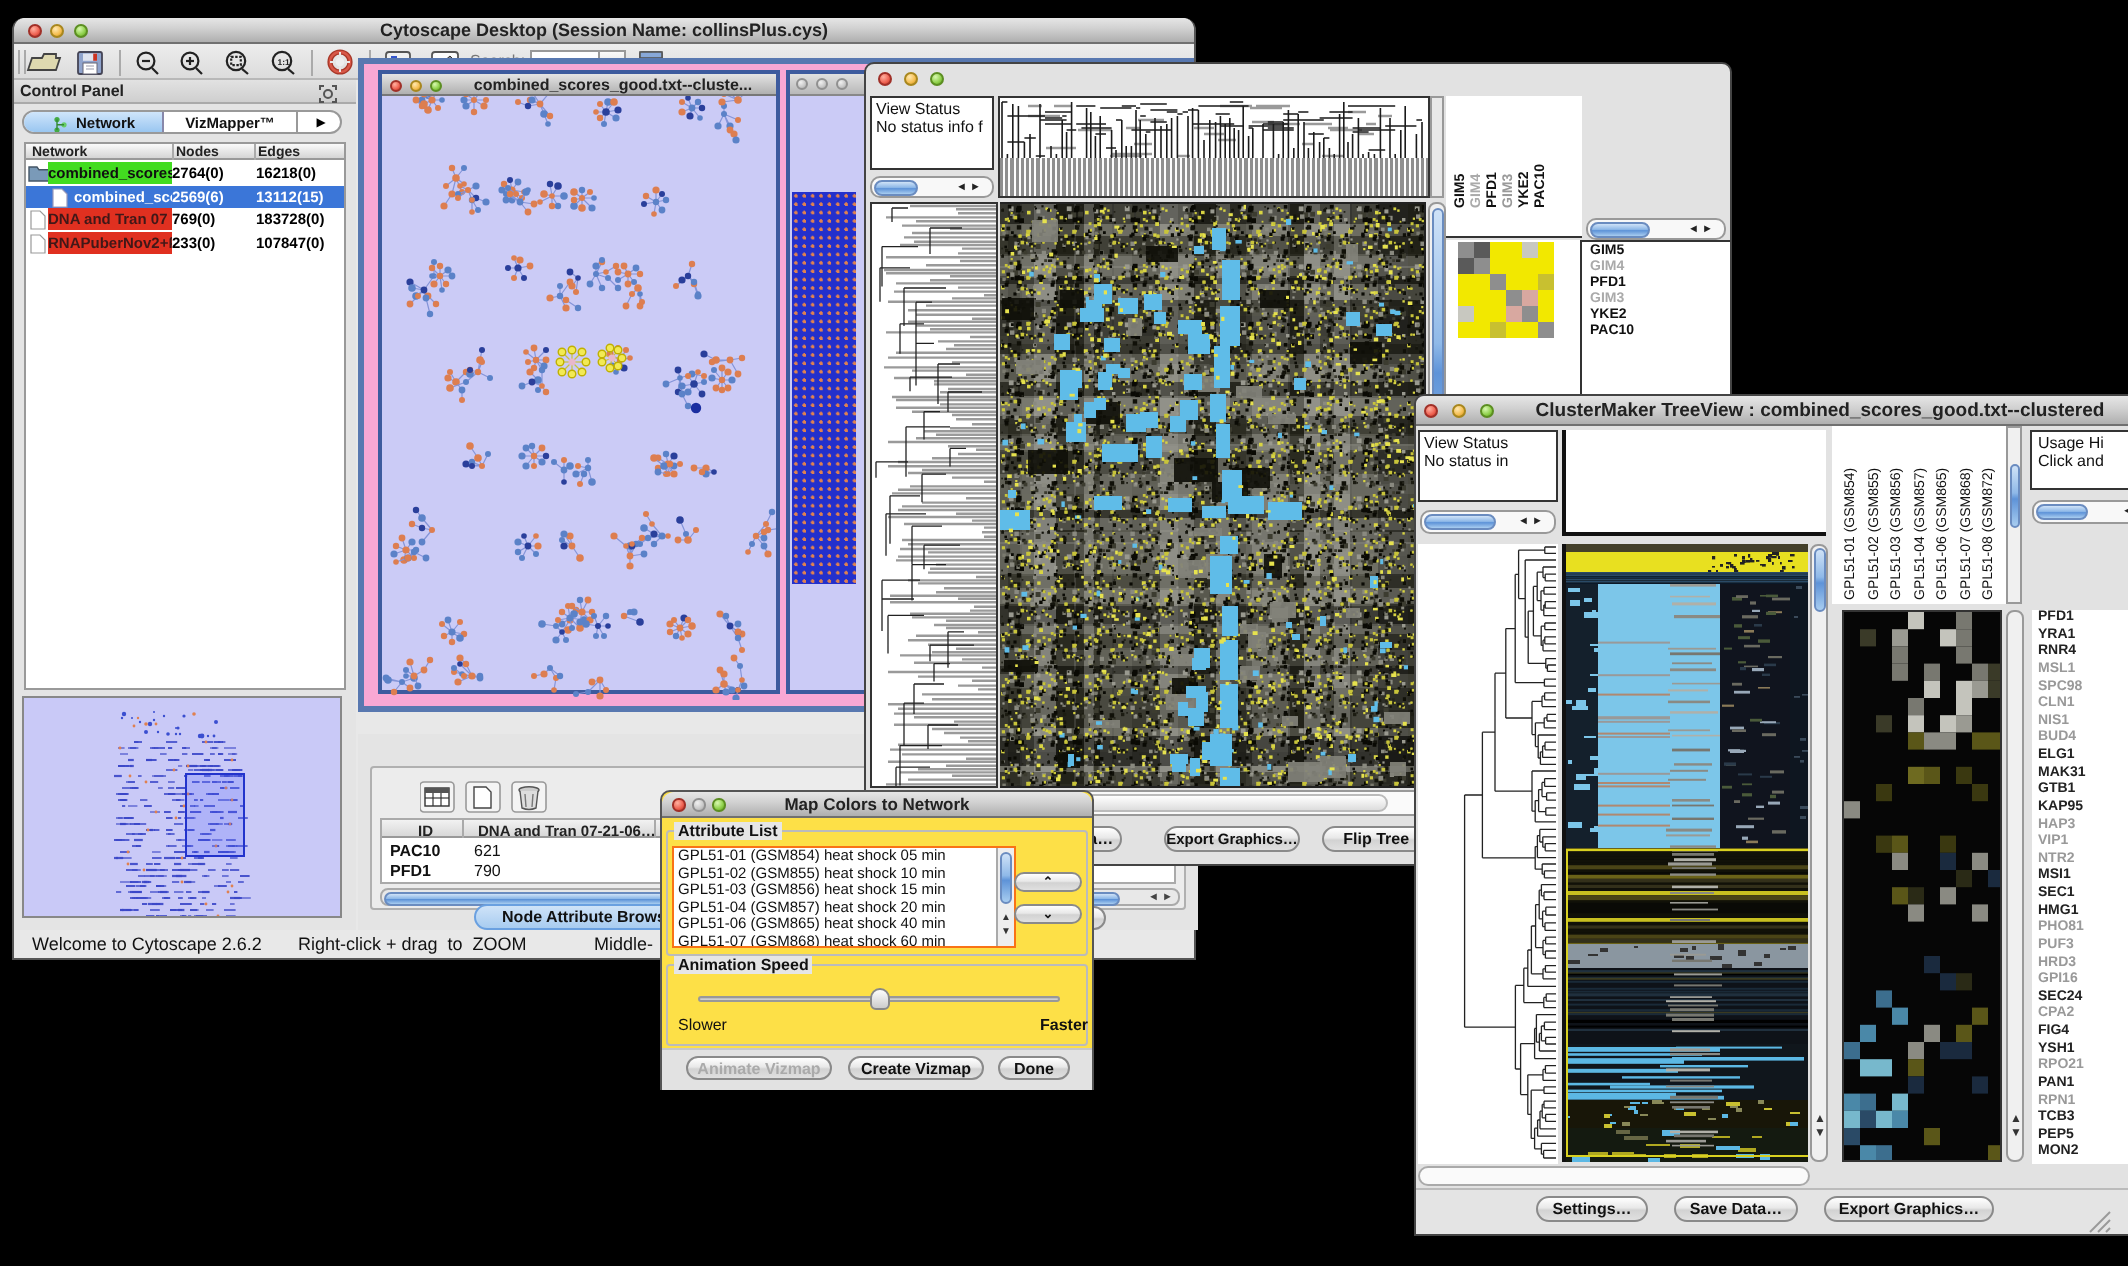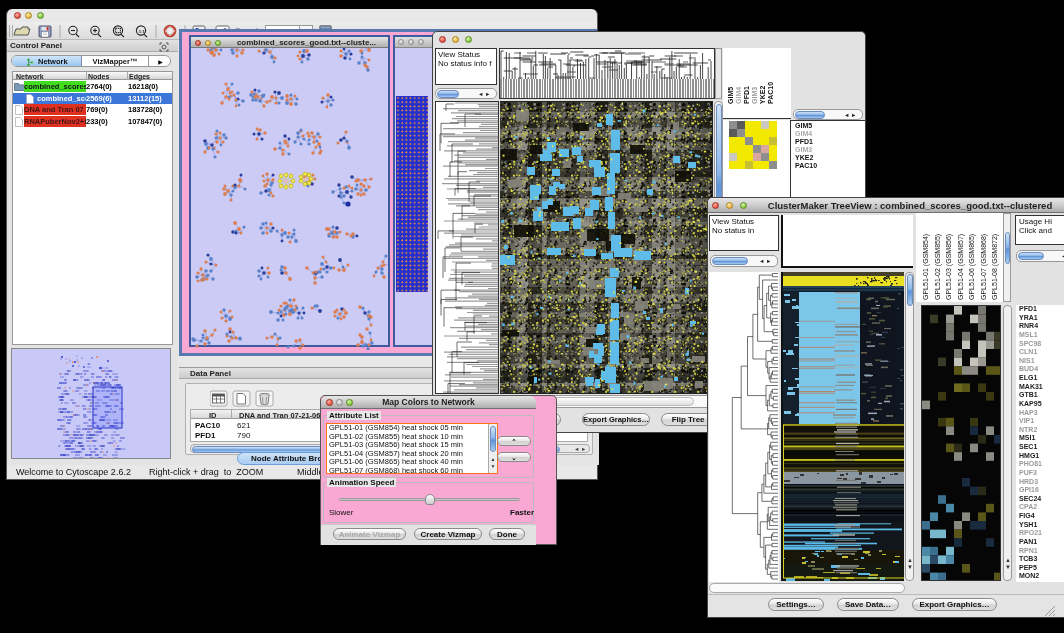--- a/index.html
+++ b/index.html
@@ -11,20 +11,21 @@
 .tlg{background:radial-gradient(circle at 35% 30%,#d8f8b0,#8ed04a 60%,#5a9a1a);border:0.5px solid #5c8e22}
 .tlx{background:radial-gradient(circle at 35% 30%,#f0f0f0,#c8c8c8 60%,#a0a0a0);border:0.5px solid #909090}
 .pillbtn{position:absolute;white-space:nowrap;overflow:hidden;background:linear-gradient(180deg,#fff,#e8e8e8 45%,#d2d2d2 55%,#e0e0e0);border:1px solid #8a8a8a;border-radius:9px;text-align:center;font-weight:700;color:#111}
 .aquasb{background:linear-gradient(180deg,#cfe2f7,#8fb9e8 45%,#5e93d8 55%,#a8cdf0);border:1px solid #6a8cc0;border-radius:5px}
 .wbox{background:#fff;border:1px solid #333}
 .rot{transform-origin:0 0;transform:rotate(-90deg);white-space:nowrap;position:absolute}
 </style></head><body>
 <div id="s">
 
 <div class="abs" style="left:6px;top:9px;width:592px;height:471px;background:#e8e8e8;border-radius:6px 6px 0 0;border:1px solid #555;border-top:none">
+  <div class="macbar abs" style="left:0;top:0;width:590px;height:13px;font-size:9px;line-height:13px">Cytoscape Desktop (Session Name: collinsPlus.cys)</div>
   <div class="tl tlr" style="left:7px;top:3px"></div>
       <div class="tl tly" style="left:18px;top:3px"></div>
       <div class="tl tlg" style="left:30px;top:3px"></div>
 
   <div class="abs" style="left:0;top:13px;width:590px;height:18px;background:linear-gradient(#ededed,#dcdcdc);border-bottom:1px solid #b8b8b8">
     <div class="abs" style="left:2px;top:3px;width:4px;height:12px;border-left:1px solid #aaa;border-right:1px solid #aaa"></div>
     <svg class="abs" style="left:6px;top:1px" width="320" height="17" viewBox="0 0 320 17">
       <g stroke="#444" fill="#ded9b0" stroke-width="0.9">
         <path d="M1 12 L3 6 L8 6 L9 4 L15 4 L15 6 L17 6 L15 12 Z"></path>
       </g>
@@ -1170,23 +1171,20 @@
               <circle cx="114" cy="126" r="1.9" fill="#f2ea55" stroke="#c0b000" stroke-width="0.7"></circle>
               <path d="M115 131L118 127" stroke="#c8c040" stroke-width="0.6" fill="none"></path>
               <circle cx="118" cy="127" r="1.9" fill="#f2ea55" stroke="#c0b000" stroke-width="0.7"></circle>
               <circle cx="115" cy="131" r="1.8" fill="#e8b8cc"></circle>
               <circle cx="157" cy="156" r="2.6" fill="#1b2ea0"></circle>
             </svg></div>
     </div>
   </div>
 
   <div class="abs" style="left:172px;top:358px;width:420px;height:98px;background:#e4e4e4">
-    <div class="abs" style="left:0;top:0;width:100%;height:12px;background:linear-gradient(#e2e2e2,#cdcdcd);border-bottom:1px solid #aaa;border-top:1px solid #999">
-      <div class="abs" style="left:11px;top:1px;font-size:8px;font-weight:700;color:#222">Data Panel</div>
-    </div>
     <div class="abs" style="left:6px;top:16px;width:408px;height:72px;background:#ececec;border:1px solid #b0b0b0;border-radius:2px">
       <svg class="abs" style="left:24px;top:6px" width="70" height="18" viewBox="0 0 70 18">
         <rect x="0" y="1" width="17" height="15" rx="2" fill="#f4f4f4" stroke="#999" stroke-width="0.8"></rect>
         <rect x="2.5" y="4" width="12" height="9" fill="#fff" stroke="#333" stroke-width="0.7"></rect>
         <rect x="2.5" y="4" width="12" height="2.5" fill="#555"></rect>
         <line x1="6.5" y1="6.5" x2="6.5" y2="13" stroke="#333" stroke-width="0.6"></line>
             <line x1="10.5" y1="6.5" x2="10.5" y2="13" stroke="#333" stroke-width="0.6"></line>
         <line x1="2.5" y1="9" x2="14.5" y2="9" stroke="#333" stroke-width="0.6"></line>
         <rect x="23" y="1" width="17" height="15" rx="2" fill="#f4f4f4" stroke="#999" stroke-width="0.8"></rect>
         <path d="M27 3.5h6l2.5 2.5v8h-8.5z" fill="#fff" stroke="#444" stroke-width="0.7"></path>
@@ -2459,21 +2457,21 @@
     <svg class="abs" style="left:335px;top:9px" width="13" height="13" viewBox="0 0 13 13">
           <g stroke="#999" stroke-width="1">
             <line x1="2" y1="12" x2="12" y2="2"></line>
             <line x1="6" y1="12" x2="12" y2="6"></line>
             <line x1="10" y1="12" x2="12" y2="10"></line>
           </g>
         </svg>
   </div>
 </div>
 
-<div class="abs" style="left:320px;top:395px;width:237px;height:150px;background:#f9a8d4;border:1px solid #555;border-radius:5px 5px 0 0">
+<div class="abs" style="left:330px;top:395px;width:217px;height:150px;background:#fde047;border:1px solid #555;border-radius:5px 5px 0 0">
   <div class="macbar abs" style="left:0;top:0;width:215px;height:13px;font-size:8.5px;line-height:13px">Map Colors to Network</div>
   <div class="tl tlr" style="left:5px;top:3px;width:6.5px;height:6.5px"></div>
       <div class="tl tlx" style="left:15px;top:3px;width:6.5px;height:6.5px"></div>
       <div class="tl tlg" style="left:25px;top:3px;width:6.5px;height:6.5px"></div>
   <div class="abs" style="left:6px;top:15px;font-size:8px;font-weight:700;color:#111;background:#e6e6e6;padding:0 2px;z-index:2">Attribute List</div>
   <div class="abs" style="left:2px;top:19px;width:211px;height:63px;border:1px solid #bbb;border-radius:2px"></div>
   <div class="abs" style="left:5px;top:27px;width:172px;height:51px;background:#fff;border:1px solid #f97316;font-size:7.5px;color:#111;line-height:8.5px;overflow:hidden">
     <div style="padding-left:2px;white-space:nowrap">GPL51-01 (GSM854) heat shock 05 min<br>GPL51-02 (GSM855) heat shock 10 min<br>GPL51-03 (GSM856) heat shock 15 min<br>GPL51-04 (GSM857) heat shock 20 min<br>GPL51-06 (GSM865) heat shock 40 min<br>GPL51-07 (GSM868) heat shock 60 min</div>
     <div class="abs" style="right:0;top:0;width:9px;height:51px;background:#eee;border-left:1px solid #aaa">
       <div class="abs aquasb" style="left:0.5px;top:2px;width:6px;height:26px;border-radius:3px"></div>

